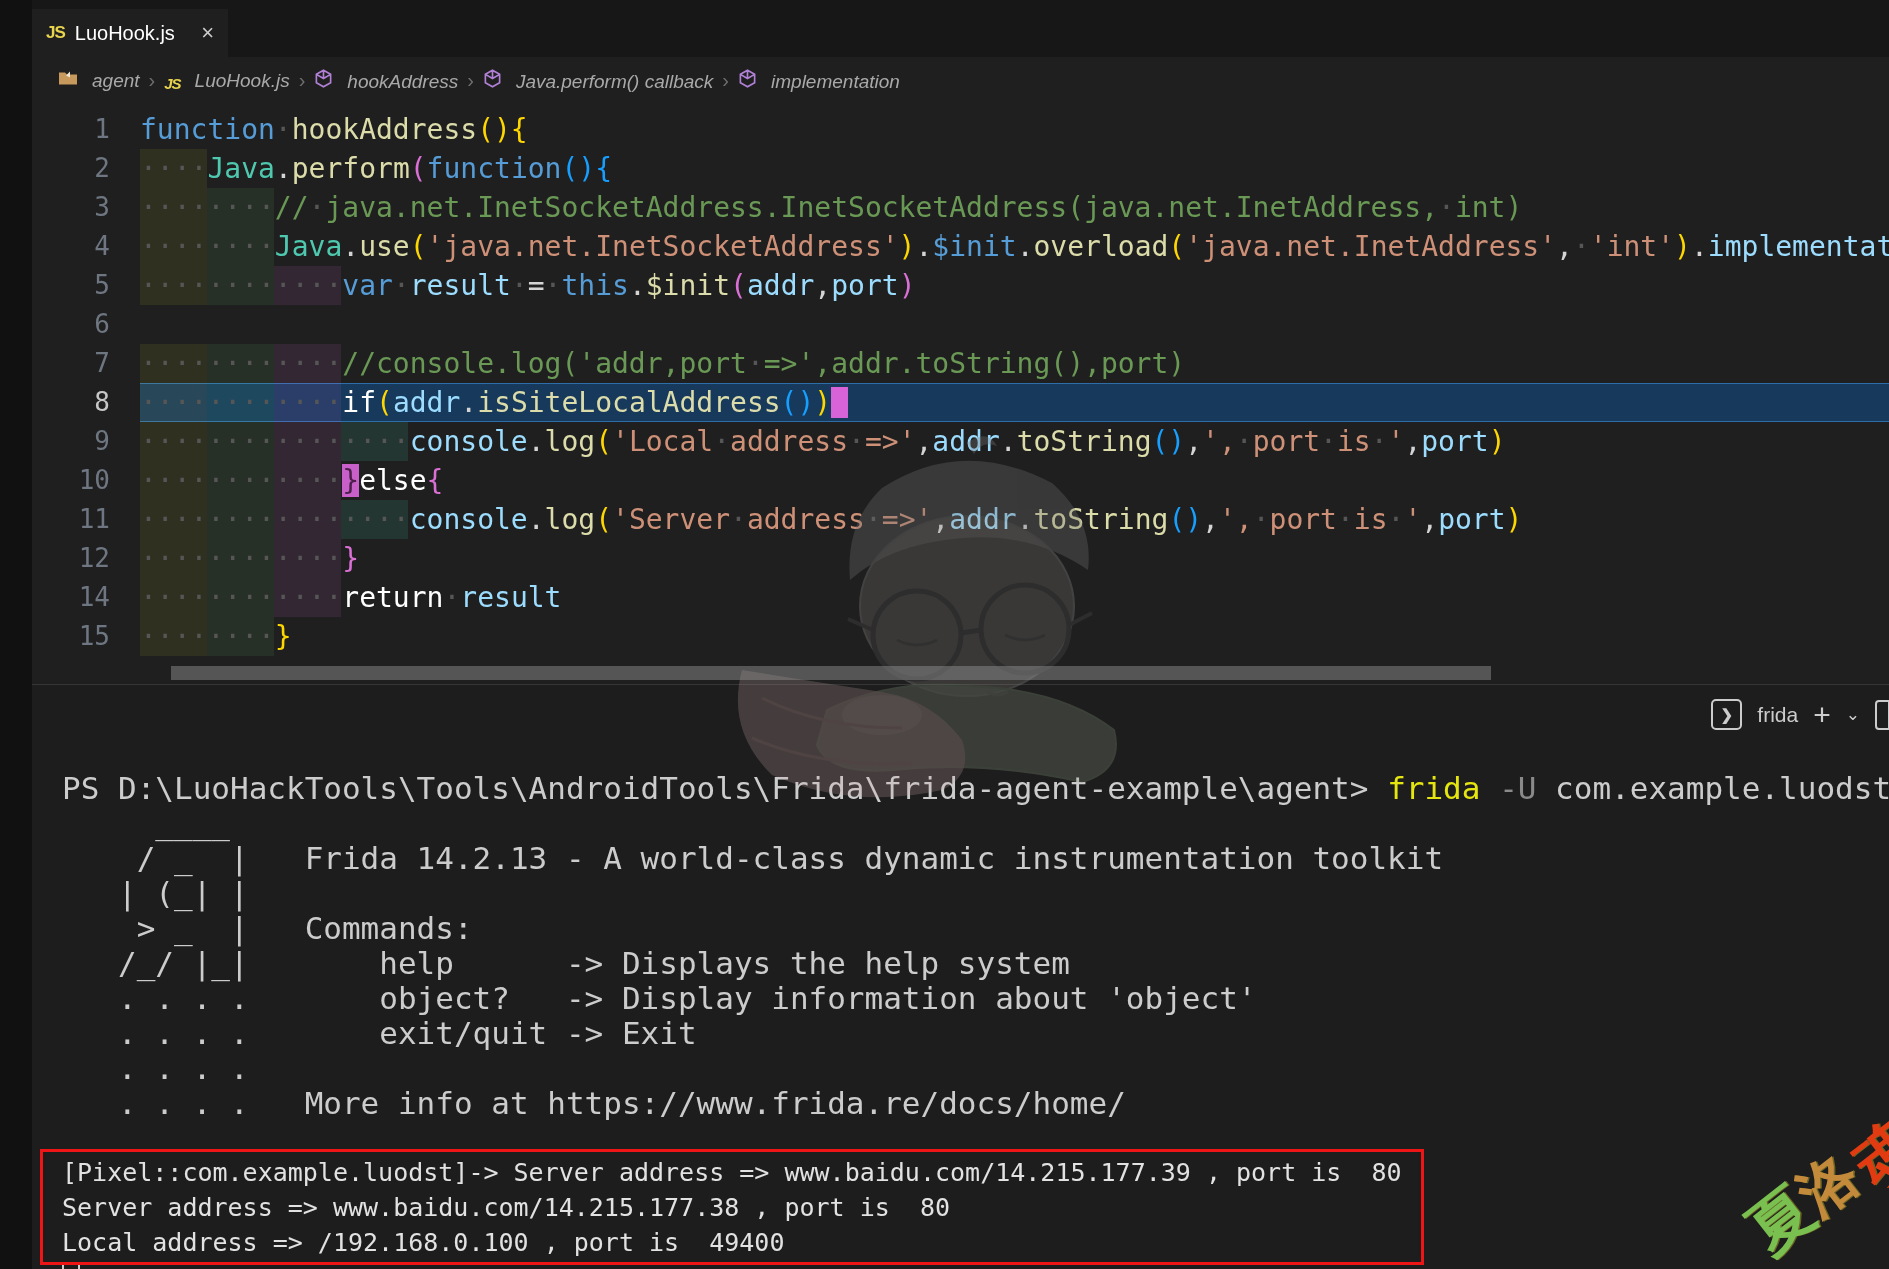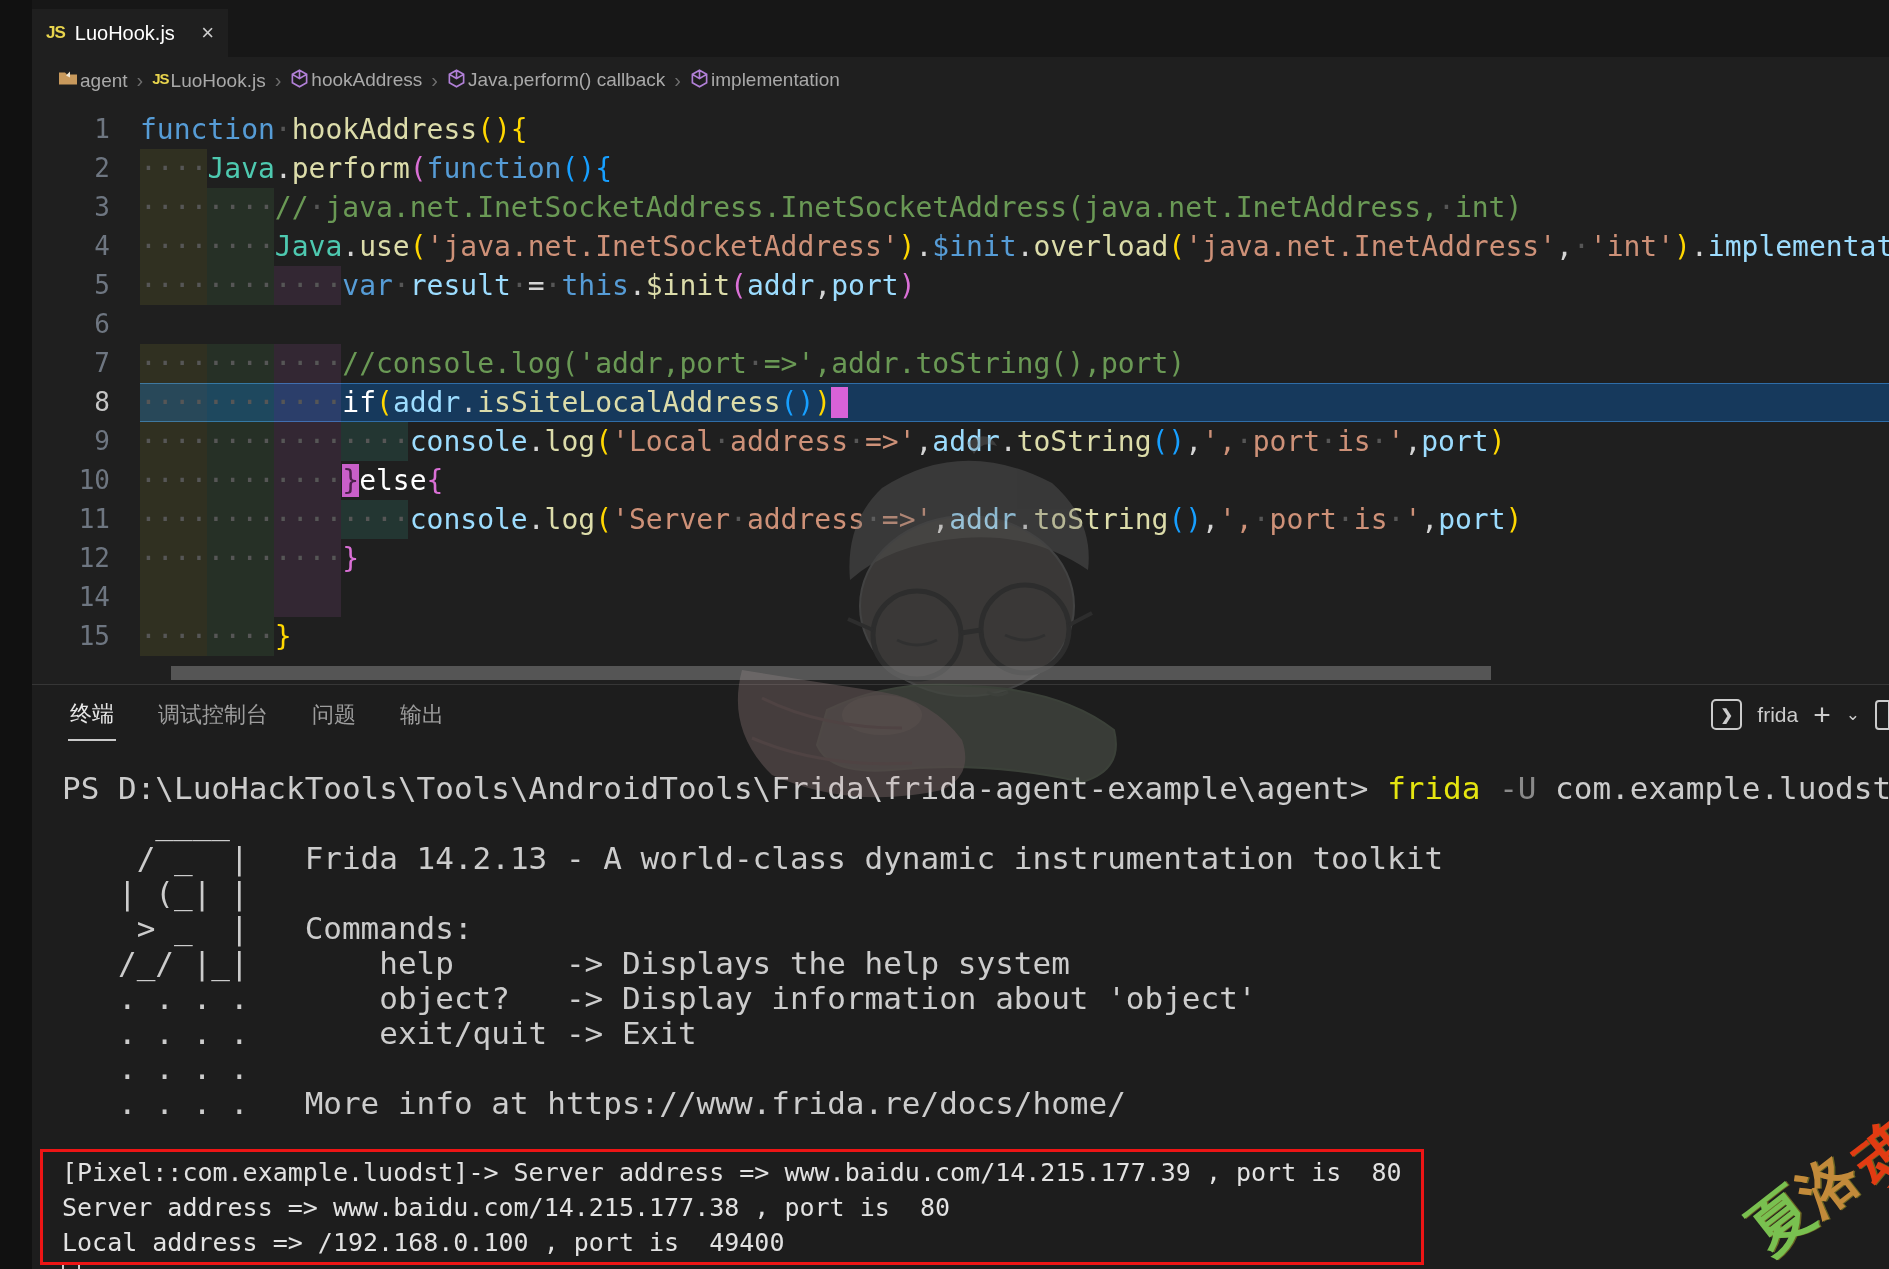--- a/index.html
+++ b/index.html
@@ -10,21 +10,21 @@
   .tab{position:absolute;left:0;top:9px;width:196px;height:48px;background:#1f1f1f;
        display:flex;align-items:center;gap:10px;padding:0 14px;box-sizing:border-box;cursor:pointer;}
   .jsbadge{color:#e8d44d;font-weight:bold;font-size:17px;letter-spacing:-1px;}
   .tabname{color:#ffffff;font-size:20px;}
   .tabclose{color:#cccccc;font-size:22px;margin-left:auto;}
   .sliver{position:absolute;right:0;top:0;width:10px;height:15px;background:#e9e9e9;}
   
   .breadcrumb{position:absolute;left:26px;top:57px;height:47px;display:flex;align-items:center;
               gap:9px;color:#a9a9a9;font-size:19px;}
   .bc-sep{color:#6f6f6f;font-size:20px;}
-  .bc-item{display:flex;align-items:flex-start;gap:2px;cursor:pointer;}
+  .bc-item{display:flex;align-items:flex-end;gap:14px;cursor:pointer;font-style:italic;}
   .bc-js{color:#e8d44d;font-weight:bold;font-size:15px;letter-spacing:-1px;}
   
   .editor{position:absolute;left:0;top:104px;width:100%;height:580px;overflow:hidden;}
   .cline{position:relative;display:flex;height:39px;line-height:39px;white-space:pre;
          font-family:"DejaVu Sans Mono","Liberation Mono",monospace;font-size:28px;}
   .gut{width:108px;flex:0 0 108px;text-align:right;padding-right:30px;box-sizing:border-box;
        color:#6e7681;font-size:26px;}
   .cline.cur .gut{color:#c6c6c6;}
   .codecell{position:relative;flex:1;overflow:hidden;}
   .codetext{position:relative;z-index:2;}
@@ -124,21 +124,21 @@
       <div class="cline"><div class="gut">3</div><div class="codecell"><div class="indblk iv1" style="left: 0px;"></div><div class="indblk iv2" style="left: 67px;"></div><span class="codetext"><span class="ws">········</span><span class="tk-cmt">//</span><span class="ws">·</span><span class="tk-cmt">java.net.InetSocketAddress.InetSocketAddress(java.net.InetAddress,</span><span class="ws">·</span><span class="tk-cmt">int)</span></span></div></div>
       <div class="cline"><div class="gut">4</div><div class="codecell"><div class="indblk iv1" style="left: 0px;"></div><div class="indblk iv2" style="left: 67px;"></div><span class="codetext"><span class="ws">········</span><span class="tk-cls">Java</span><span class="tk-pln">.</span><span class="tk-fn">use</span><span class="tk-b1">(</span><span class="tk-str">'java.net.InetSocketAddress'</span><span class="tk-b1">)</span><span class="tk-pln">.</span><span class="tk-kw">$init</span><span class="tk-pln">.</span><span class="tk-fn">overload</span><span class="tk-b1">(</span><span class="tk-str">'java.net.InetAddress'</span><span class="tk-pln">,</span><span class="ws">·</span><span class="tk-str">'int'</span><span class="tk-b1">)</span><span class="tk-pln">.</span><span class="tk-vr">implementation</span></span></div></div>
       <div class="cline"><div class="gut">5</div><div class="codecell"><div class="indblk iv1" style="left: 0px;"></div><div class="indblk iv2" style="left: 67px;"></div><div class="indblk iv3" style="left: 134px;"></div><span class="codetext"><span class="ws">············</span><span class="tk-kw">var</span><span class="ws">·</span><span class="tk-vr">result</span><span class="ws">·</span><span class="tk-pln">=</span><span class="ws">·</span><span class="tk-kw">this</span><span class="tk-pln">.</span><span class="tk-fn">$init</span><span class="tk-b2">(</span><span class="tk-vr">addr</span><span class="tk-pln">,</span><span class="tk-vr">port</span><span class="tk-b2">)</span></span></div></div>
       <div class="cline"><div class="gut">6</div><div class="codecell"><span class="codetext"></span></div></div>
       <div class="cline"><div class="gut">7</div><div class="codecell"><div class="indblk iv1" style="left: 0px;"></div><div class="indblk iv2" style="left: 67px;"></div><div class="indblk iv3" style="left: 134px;"></div><span class="codetext"><span class="ws">············</span><span class="tk-cmt">//console.log('addr,port</span><span class="ws">·</span><span class="tk-cmt">=&gt;',addr.toString(),port)</span></span></div></div>
       <div class="cline cur"><div class="gut">8</div><div class="codecell"><div class="indblk iv1" style="left: 0px;"></div><div class="indblk iv2" style="left: 67px;"></div><div class="indblk iv3" style="left: 134px;"></div><span class="codetext"><span class="ws">············</span><span class="tk-ctl">if</span><span class="tk-b1">(</span><span class="tk-vr">addr</span><span class="tk-pln">.</span><span class="tk-fn">isSiteLocalAddress</span><span class="tk-b3">()</span><span class="tk-b1">)</span><span class="curblock"></span></span></div></div>
       <div class="cline"><div class="gut">9</div><div class="codecell"><div class="indblk iv1" style="left: 0px;"></div><div class="indblk iv2" style="left: 67px;"></div><div class="indblk iv3" style="left: 134px;"></div><div class="indblk iv4" style="left: 201px;"></div><span class="codetext"><span class="ws">················</span><span class="tk-vr">console</span><span class="tk-pln">.</span><span class="tk-fn">log</span><span class="tk-b1">(</span><span class="tk-str">'Local</span><span class="ws">·</span><span class="tk-str">address</span><span class="ws">·</span><span class="tk-str">=&gt;'</span><span class="tk-pln">,</span><span class="tk-vr">addr</span><span class="tk-pln">.</span><span class="tk-fn">toString</span><span class="tk-b3">()</span><span class="tk-pln">,</span><span class="tk-str">',</span><span class="ws">·</span><span class="tk-str">port</span><span class="ws">·</span><span class="tk-str">is</span><span class="ws">·</span><span class="tk-str">'</span><span class="tk-pln">,</span><span class="tk-vr">port</span><span class="tk-b1">)</span></span></div></div>
       <div class="cline"><div class="gut">10</div><div class="codecell"><div class="indblk iv1" style="left: 0px;"></div><div class="indblk iv2" style="left: 67px;"></div><div class="indblk iv3" style="left: 134px;"></div><span class="codetext"><span class="ws">············</span><span class="tk-mhl">}</span><span class="tk-ctl">else</span><span class="tk-b2">{</span></span></div></div>
       <div class="cline"><div class="gut">11</div><div class="codecell"><div class="indblk iv1" style="left: 0px;"></div><div class="indblk iv2" style="left: 67px;"></div><div class="indblk iv3" style="left: 134px;"></div><div class="indblk iv4" style="left: 201px;"></div><span class="codetext"><span class="ws">················</span><span class="tk-vr">console</span><span class="tk-pln">.</span><span class="tk-fn">log</span><span class="tk-b1">(</span><span class="tk-str">'Server</span><span class="ws">·</span><span class="tk-str">address</span><span class="ws">·</span><span class="tk-str">=&gt;'</span><span class="tk-pln">,</span><span class="tk-vr">addr</span><span class="tk-pln">.</span><span class="tk-fn">toString</span><span class="tk-b3">()</span><span class="tk-pln">,</span><span class="tk-str">',</span><span class="ws">·</span><span class="tk-str">port</span><span class="ws">·</span><span class="tk-str">is</span><span class="ws">·</span><span class="tk-str">'</span><span class="tk-pln">,</span><span class="tk-vr">port</span><span class="tk-b1">)</span></span></div></div>
       <div class="cline"><div class="gut">12</div><div class="codecell"><div class="indblk iv1" style="left: 0px;"></div><div class="indblk iv2" style="left: 67px;"></div><div class="indblk iv3" style="left: 134px;"></div><span class="codetext"><span class="ws">············</span><span class="tk-b2">}</span></span></div></div>
-      <div class="cline"><div class="gut">14</div><div class="codecell"><div class="indblk iv1" style="left: 0px;"></div><div class="indblk iv2" style="left: 67px;"></div><div class="indblk iv3" style="left: 134px;"></div></div></div>
+      <div class="cline"><div class="gut">14</div><div class="codecell"><div class="indblk iv1" style="left: 0px;"></div><div class="indblk iv2" style="left: 67px;"></div><div class="indblk iv3" style="left: 134px;"></div><span class="codetext"><span class="ws">············</span><span class="tk-ctl">return</span><span class="ws">·</span><span class="tk-vr">result</span></span></div></div>
       <div class="cline"><div class="gut">15</div><div class="codecell"><div class="indblk iv1" style="left: 0px;"></div><div class="indblk iv2" style="left: 67px;"></div><span class="codetext"><span class="ws">········</span><span class="tk-b1">}</span></span></div></div>
     </div>
   <div class="hscroll" style="position:absolute;left:139px;top:666px;"></div>
 
   <svg class="conan" width="460" height="400" viewBox="0 0 460 400">
     <g opacity="0.33">
       <path d="M235,15 Q255,0 265,18 Q250,12 242,26 Z" fill="#777"></path>
       <path d="M150,60 Q230,8 320,55 Q362,92 356,142 Q300,104 230,110 Q158,116 118,152 Q113,95 150,60 Z" fill="#6e6e6e"></path>
       <ellipse cx="235" cy="178" rx="107" ry="90" fill="#b5ada4" fill-opacity="0.55" stroke="#8a8a8a" stroke-width="2"></ellipse>
       <circle cx="185" cy="207" r="44" fill="none" stroke="#4a4a4a" stroke-width="5"></circle>
@@ -148,26 +148,20 @@
       <path d="M165,212 Q185,222 205,212 M273,207 Q293,217 313,207" stroke="#555" stroke-width="3" fill="none"></path>
       <path d="M255,264 Q266,270 276,264" stroke="#555" stroke-width="3" fill="none"></path>
       <path d="M95,282 Q160,250 240,258 Q330,262 382,302 Q392,342 350,354 Q250,332 160,342 Q98,347 85,317 Z" fill="#8d9b85" fill-opacity="0.75" stroke="#7a8a72" stroke-width="2"></path>
       <ellipse cx="150" cy="287" rx="40" ry="20" fill="#c2b4a4" fill-opacity="0.8"></ellipse>
       <path d="M10,242 Q-6,302 40,347 Q120,382 210,362 Q242,347 230,312 Q200,272 150,264 Q70,252 10,242 Z" fill="#c9a8a8" fill-opacity="0.7"></path>
       <path d="M30,270 Q90,300 170,300 M20,310 Q90,340 180,335" stroke="#b59090" stroke-width="3" fill="none"></path>
     </g>
   </svg>
 
   <div class="panel">
-    <div class="ptabs" id="ptabs">
-        <span class="ptab active">终端</span>
-        <span class="ptab">调试控制台</span>
-        <span class="ptab">问题</span>
-        <span class="ptab">输出</span>
-      </div>
     <div class="pctrl">
       <span class="term-ico">❯</span>
       <span class="frida-lbl">frida</span>
       <span class="plus">+</span>
       <span class="chev">⌄</span>
       <span class="split-ico"></span>
     </div>
     <div class="term" id="term"><div><span>PS D:\LuoHackTools\Tools\AndroidTools\Frida\frida-agent-example\agent&gt; </span><span class="t-yel">frida</span><span> </span><span class="t-dim">-U</span><span> com.example.luodst </span><span class="t-dim">-l</span><span> .\LuoHook.js</span></div><div>     ____</div><div>    / _  |   Frida 14.2.13 - A world-class dynamic instrumentation toolkit</div><div>   | (_| |</div><div>    &gt; _  |   Commands:</div><div>   /_/ |_|       help      -&gt; Displays the help system</div><div>   . . . .       object?   -&gt; Display information about 'object'</div><div>   . . . .       exit/quit -&gt; Exit</div><div>   . . . .</div><div>   . . . .   More info at https://www.frida.re/docs/home/</div></div>
     <div class="outbox" id="outbox"><div>[Pixel::com.example.luodst]-&gt; Server address =&gt; www.baidu.com/14.215.177.39 , port is  80</div><div>Server address =&gt; www.baidu.com/14.215.177.38 , port is  80</div><div>Local address =&gt; /192.168.0.100 , port is  49400</div></div>
     <div class="hollow-cursor"></div>

